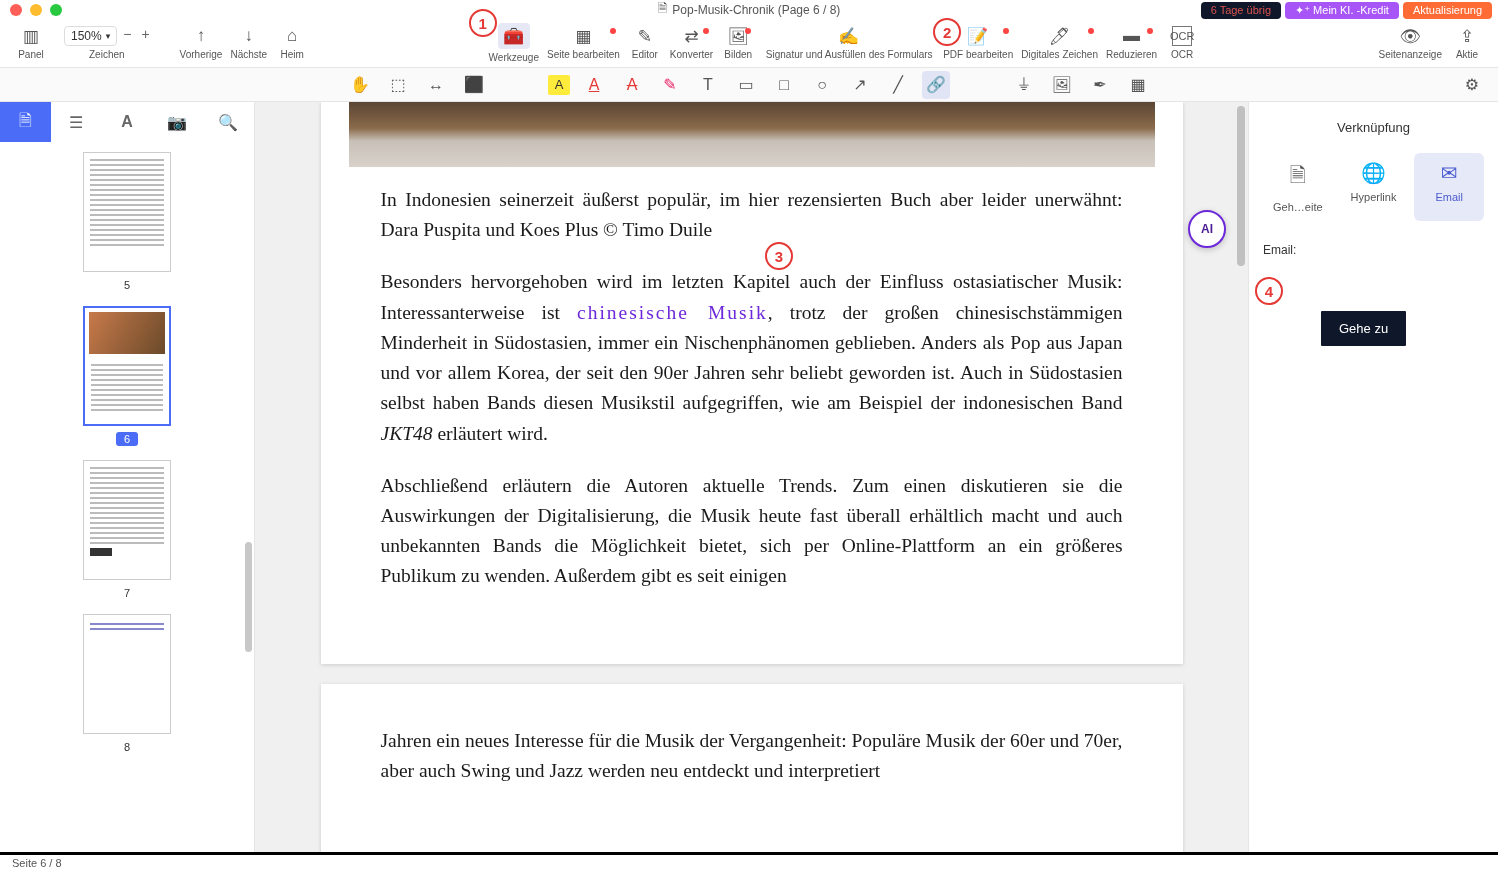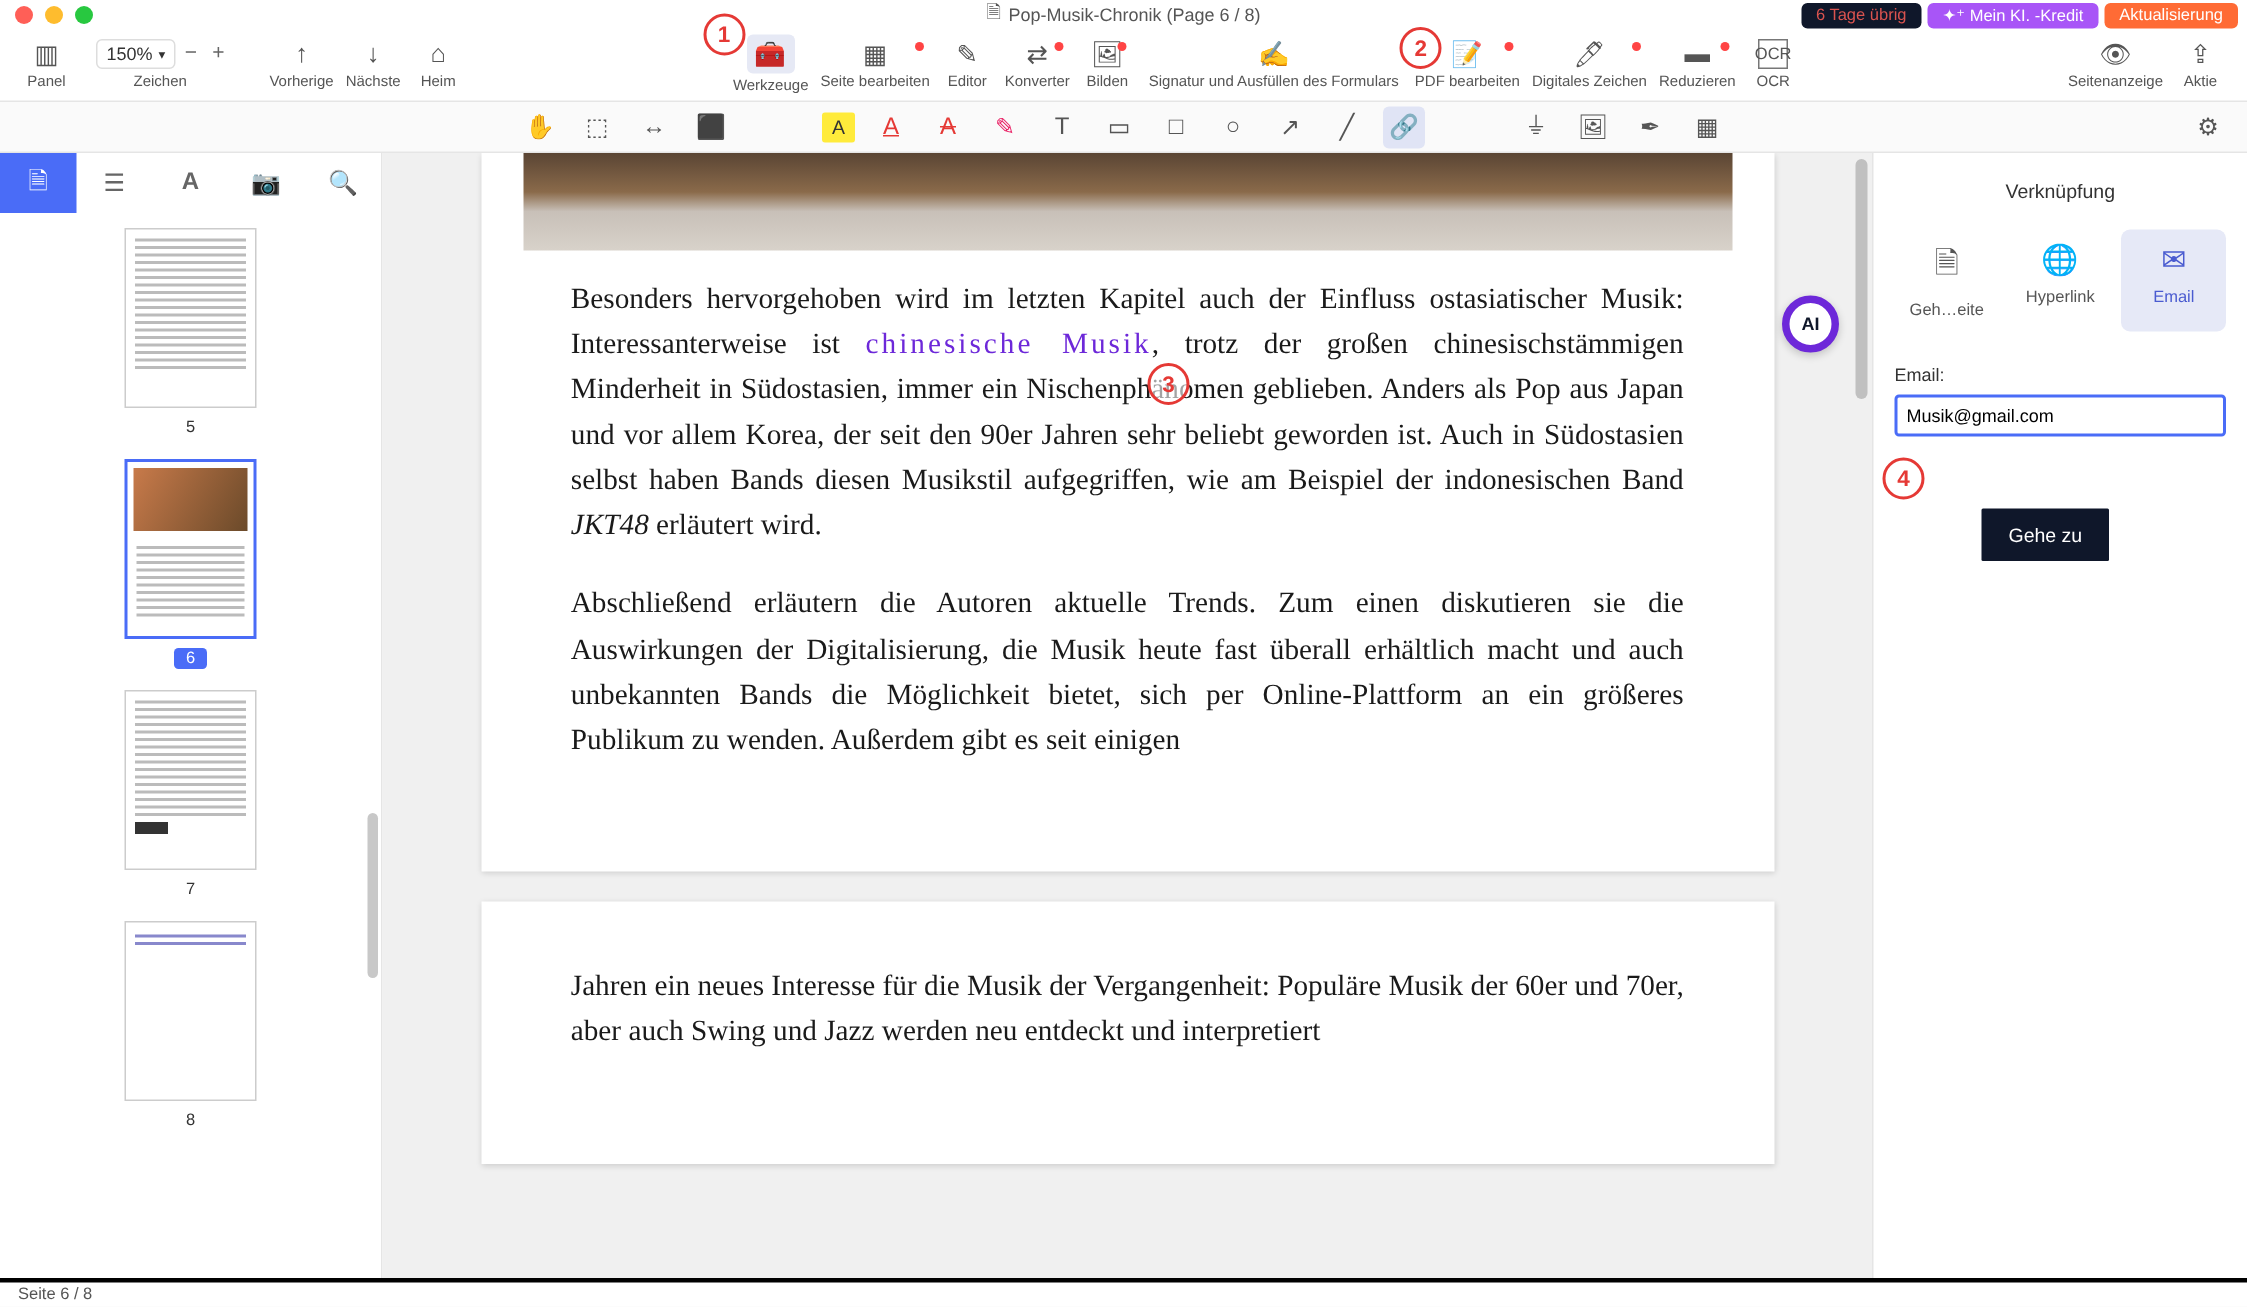--- a/index.html
+++ b/index.html
@@ -60,21 +60,21 @@
 
   .doc-area { flex:1; background:#f0f0f0; overflow:auto; position:relative; display:flex; flex-direction:column; align-items:center; padding-top:0;}
   .page { width: 862px; background:#fff; box-shadow: 0 1px 4px rgba(0,0,0,0.15); margin-bottom:20px; padding:0 60px 50px 60px; }
   .page-image-ph { height:65px; margin: 0 -32px 18px -32px; background:linear-gradient(180deg,#5a4534 0%, #8a6a4a 40%, #c8c0b8 60%, #d8d2ca 100%); }
   .doc-text { font-family: Georgia, "Times New Roman", serif; font-size: 19.5px; line-height:1.55; color:#1a1a1a; text-align:justify;}
   .doc-text p { margin-bottom: 22px;}
   .doc-text .ital { font-style: italic;}
   .linkish { color:#6d28d9; letter-spacing: 2px;}
   .page2 { padding-top: 42px; }
   .doc-scrollbar { position:absolute; right:3px; top:4px; width:8px; height:160px; background:#c0c0c0; border-radius:4px;}
-  .ai-float { position:absolute; right:22px; top:95px; width:38px; height:38px; border-radius:50%; background:#fff; border:5px solid #6d28d9; display:flex; align-items:center; justify-content:center; font-size:12px; font-weight:700; color:#0f172a; box-shadow:0 2px 6px rgba(0,0,0,.2);}
+  .ai-float { position:absolute; right:22px; top:108px; width:38px; height:38px; border-radius:50%; background:#fff; border:2px solid #6d28d9; display:flex; align-items:center; justify-content:center; font-size:12px; font-weight:700; color:#4c1d95; box-shadow:0 2px 6px rgba(0,0,0,.2);}
 
   .right-panel { width: 250px; border-left:1px solid #e5e5e5; padding: 18px 14px; }
   .rp-title { text-align:center; font-size:13px; color:#333; margin-bottom:18px;}
   .rp-tabs { display:flex; gap:6px; margin-bottom:22px;}
   .rp-tab { flex:1; display:flex; flex-direction:column; align-items:center; gap:6px; padding:8px 2px; border-radius:6px; cursor:pointer; font-size:11px; color:#555;}
   .rp-tab.active { background:#e6e9f7; color:#4a5bd0;}
   .rp-tab .ico { font-size:20px;}
   .rp-field-label { font-size:12px; margin-bottom:6px; display:block;}
   .rp-input { width:100%; border:2px solid #4a6cf7; border-radius:3px; padding:5px 6px; font-size:12px;}
   .rp-button { margin-top:48px; margin-left:58px; background:#0f172a; color:#fff; border:none; padding:10px 18px; font-size:13px; border-radius:1px; cursor:pointer;}
@@ -318,20 +318,21 @@
   </div>
 
   <div class="doc-area">
     <div class="doc-scrollbar"></div>
     <div class="ai-float">AI</div>
     <div class="circled-num" style="top:140px; left:510px;">3</div>
 
     <div class="page">
       <div class="page-image-ph"></div>
       <div class="doc-text">
+        <p>In Indonesien seinerzeit äußerst populär, im hier rezensierten Buch aber leider unerwähnt: Dara Puspita und Koes Plus © Timo Duile</p>
         <p>
           <span>Besonders hervorgehoben wird im letzten Kapitel auch der Einfluss ostasiatischer Musik: Interessanterweise ist </span><span class="linkish">chinesische Musik</span><span>, trotz der großen chinesischstämmigen Minderheit in Südostasien, immer ein Nischenphänomen geblieben. Anders als Pop aus Japan und vor allem Korea, der seit den 90er Jahren sehr beliebt geworden ist. Auch in Südostasien selbst haben Bands diesen Musikstil aufgegriffen, wie am Beispiel der indonesischen Band </span><span class="ital">JKT48</span><span> erläutert wird.</span>
         </p>
         <p>Abschließend erläutern die Autoren aktuelle Trends. Zum einen diskutieren sie die Auswirkungen der Digitalisierung, die Musik heute fast überall erhältlich macht und auch unbekannten Bands die Möglichkeit bietet, sich per Online-Plattform an ein größeres Publikum zu wenden. Außerdem gibt es seit einigen</p>
       </div>
     </div>
 
     <div class="page page2">
       <div class="doc-text">
         <p>Jahren ein neues Interesse für die Musik der Vergangenheit: Populäre Musik der 60er und 70er, aber auch Swing und Jazz werden neu entdeckt und interpretiert</p>
@@ -349,21 +350,20 @@
       <div class="rp-tab">
         <span class="ico">🌐</span>
         <span>Hyperlink</span>
       </div>
       <div class="rp-tab active">
         <span class="ico">✉</span>
         <span>Email</span>
       </div>
     </div>
     <label class="rp-field-label">Email:</label>
-    <input class="rp-input" type="text" value="Musik@gmail.com" style="">
     <div style="position:relative;">
       <div class="circled-num" style="top:14px; left:-8px;">4</div>
       <button class="rp-button">Gehe zu</button>
     </div>
   </div>
 
 </div>
 
 <div class="status-bar">
   <span>Seite 6 / 8</span>

